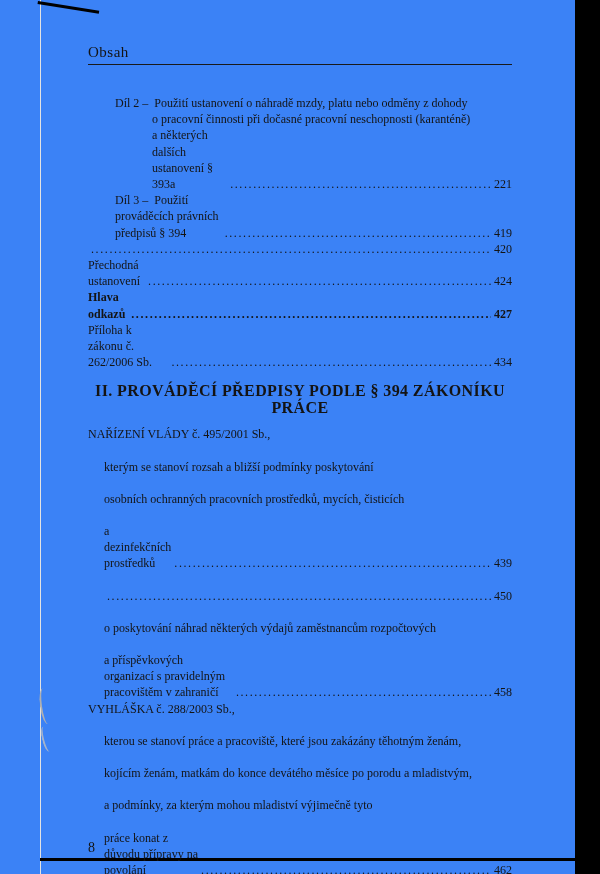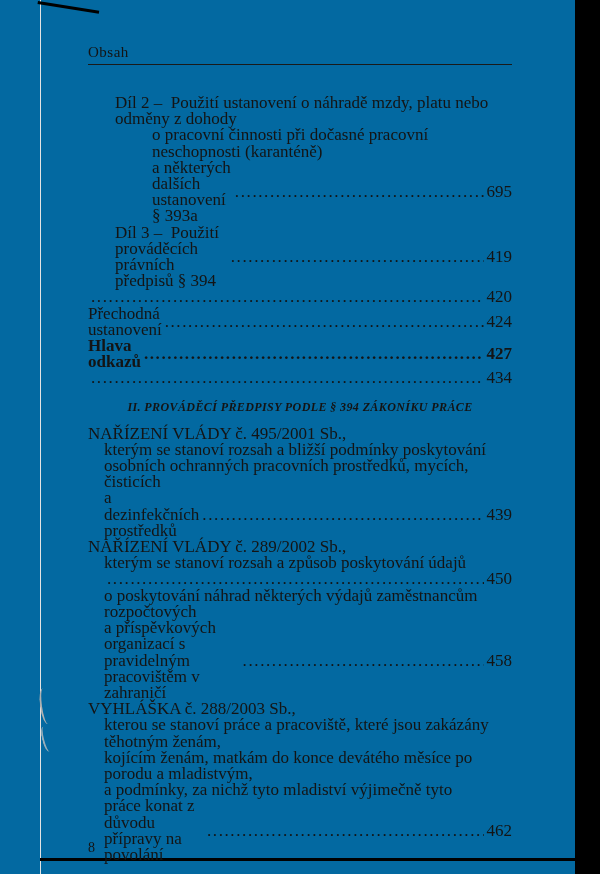--- a/index.html
+++ b/index.html
@@ -1,56 +1,56 @@
 <!DOCTYPE html>
 <html><head>
 <meta charset="utf-8">
 <style>
   * { margin: 0; padding: 0; box-sizing: border-box; }
   html, body { background: #ffffff; }
   .scan-page {
     position: relative;
     width: 600px;
     height: 874px;
-    background: #0369a1;
+    background: #3b82f6;
     overflow: hidden;
     font-family: "Liberation Serif", "DejaVu Serif", serif;
     color: #141414;
   }
   
   .edge-right   { position: absolute; top: 0; right: 0; width: 25px; height: 100%; background: #000; }
   .corner-mark  { position: absolute; left: 38px; top: 1px; width: 62px; height: 3px; background: #000;
                   transform: rotate(9deg); transform-origin: left top; }
   .bottom-line  { position: absolute; left: 40px; right: 25px; bottom: 13px; height: 3px; background: #000; }
   .left-edge    { position: absolute; left: 40px; top: 0; bottom: 0; width: 1px; background: #e3e3e3; }
   .curl-1 { position: absolute; left: 40px; top: 688px; width: 11px; height: 36px;
             border-left: 2px solid #b0b0b0; border-radius: 100% 0 0 100%; transform: rotate(-8deg); }
   .curl-2 { position: absolute; left: 42px; top: 726px; width: 9px; height: 26px;
             border-left: 2px solid #c0c0c0; border-radius: 100% 0 0 100%; transform: rotate(-14deg); opacity: .8; }
 
   
   .content { position: absolute; left: 88px; top: 44px; width: 424px; }
   .header-title { font-size: 15px; letter-spacing: .5px; line-height: 17px; }
   .header-rule  { border-top: 1.5px solid #1a1a1a; margin-top: 3px; margin-bottom: 30px; }
 
-  .toc-line  { display: flex; align-items: center; font-size: 17px; line-height: 16.2px; }
+  .toc-line  { display: flex; align-items: flex-end; font-size: 12px; line-height: 16.2px; }
   .line-text { white-space: pre-wrap; }
-  .indent-1  { padding-left: 16px; }
+  .indent-1  { padding-left: 16px; margin-top: 16px; }
   .indent-2  { padding-left: 27px; }
   .indent-3  { padding-left: 64px; }
   .bold      { font-weight: 700; }
   .dots      { flex: 1 1 auto; overflow: hidden; white-space: nowrap; margin: 0 3px; }
   .dots::after {
     content: "..........................................................................................................................................";
     letter-spacing: 1.6px;
   }
   .pagenum { white-space: nowrap; }
   .section-heading {
-    text-align: center; font-weight: 700; font-size: 12px;
-    letter-spacing: .4px; line-height: 17px; margin: 12px 0 10px; font-style: italic;
+    text-align: center; font-weight: 700; font-size: 16px;
+    letter-spacing: .4px; line-height: 17px; margin: 12px 0 10px;
   }
   .footer-num { position: absolute; left: 88px; bottom: 18px; font-size: 14px; }
 </style>
 </head>
 <body>
 
 <div class="scan-page">
 
   <div class="left-edge"></div>
   <div class="corner-mark"></div>
@@ -65,21 +65,21 @@
     <div>
         <div class="toc-line indent-2">
           <span class="line-text">Díl 2 –  Použití ustanovení o náhradě mzdy, platu nebo odměny z dohody</span>
         </div>
         <div class="toc-line indent-3">
           <span class="line-text">o pracovní činnosti při dočasné pracovní neschopnosti (karanténě)</span>
         </div>
         <div class="toc-line indent-3">
           <span class="line-text">a některých dalších ustanovení § 393a</span>
           <span class="dots"></span>
-          <span class="pagenum">695</span>
+          <span class="pagenum">221</span>
         </div>
         <div class="toc-line indent-2">
           <span class="line-text">Díl 3 –  Použití prováděcích právních předpisů § 394</span>
           <span class="dots"></span>
           <span class="pagenum">419</span>
         </div>
         <div class="toc-line indent-0">
           <span class="dots"></span>
           <span class="pagenum">420</span>
         </div>
@@ -87,43 +87,38 @@
           <span class="line-text">Přechodná ustanovení</span>
           <span class="dots"></span>
           <span class="pagenum">424</span>
         </div>
         <div class="toc-line indent-0 bold">
           <span class="line-text">Hlava odkazů</span>
           <span class="dots"></span>
           <span class="pagenum">427</span>
         </div>
         <div class="toc-line indent-0">
+          <span class="line-text">Příloha k zákonu č. 262/2006 Sb.</span>
           <span class="dots"></span>
           <span class="pagenum">434</span>
         </div>
         <div class="section-heading">II. PROVÁDĚCÍ PŘEDPISY PODLE § 394 ZÁKONÍKU PRÁCE</div>
         <div class="toc-line indent-0">
           <span class="line-text">NAŘÍZENÍ VLÁDY č. 495/2001 Sb.,</span>
         </div>
         <div class="toc-line indent-1">
           <span class="line-text">kterým se stanoví rozsah a bližší podmínky poskytování</span>
         </div>
         <div class="toc-line indent-1">
           <span class="line-text">osobních ochranných pracovních prostředků, mycích, čisticích</span>
         </div>
         <div class="toc-line indent-1">
           <span class="line-text">a dezinfekčních prostředků</span>
           <span class="dots"></span>
           <span class="pagenum">439</span>
-        </div>
-        <div class="toc-line indent-0">
-          <span class="line-text">NAŘÍZENÍ VLÁDY č. 289/2002 Sb.,</span>
-        </div>
-        <div class="toc-line indent-1">
-          <span class="line-text">kterým se stanoví rozsah a způsob poskytování údajů</span>
         </div>
         <div class="toc-line indent-1">
           <span class="dots"></span>
           <span class="pagenum">450</span>
         </div>
         <div class="toc-line indent-1">
           <span class="line-text">o poskytování náhrad některých výdajů zaměstnancům rozpočtových</span>
         </div>
         <div class="toc-line indent-1">
           <span class="line-text">a příspěvkových organizací s pravidelným pracovištěm v zahraničí</span>
@@ -133,21 +128,21 @@
         <div class="toc-line indent-0">
           <span class="line-text">VYHLÁŠKA č. 288/2003 Sb.,</span>
         </div>
         <div class="toc-line indent-1">
           <span class="line-text">kterou se stanoví práce a pracoviště, které jsou zakázány těhotným ženám,</span>
         </div>
         <div class="toc-line indent-1">
           <span class="line-text">kojícím ženám, matkám do konce devátého měsíce po porodu a mladistvým,</span>
         </div>
         <div class="toc-line indent-1">
-          <span class="line-text">a podmínky, za nichž tyto mladiství výjimečně tyto</span>
+          <span class="line-text">a podmínky, za kterým mohou mladiství výjimečně tyto</span>
         </div>
         <div class="toc-line indent-1">
           <span class="line-text">práce konat z důvodu přípravy na povolání</span>
           <span class="dots"></span>
           <span class="pagenum">462</span>
         </div>
       </div>
   </div>
 
   <div class="footer-num">8</div>

